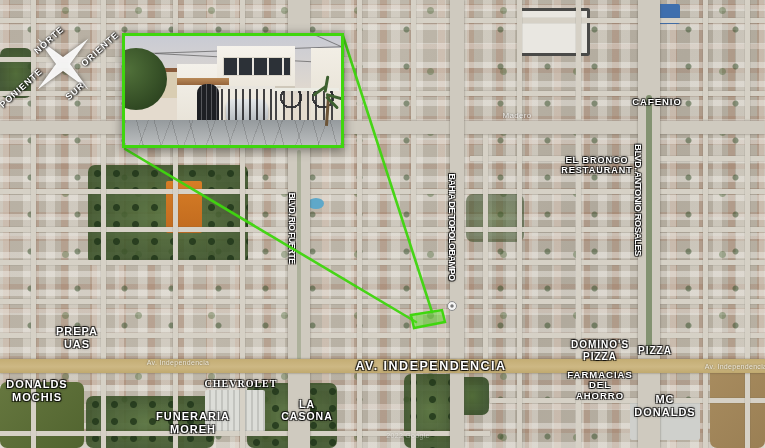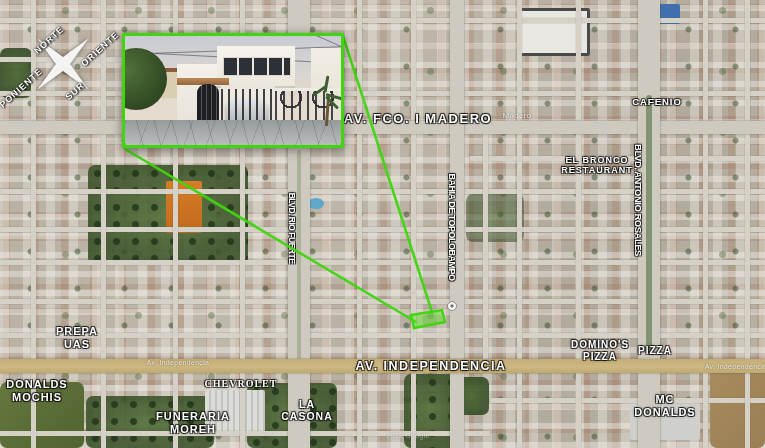--- a/index.html
+++ b/index.html
@@ -156,21 +156,20 @@
     <span class="clbl" style="left:100px;top:31px;">ORIENTE</span>
     <span class="clbl" style="left:21px;top:70px;">PONIENTE</span>
     <span class="clbl" style="left:75px;top:73px;">SUR</span>
   </div>
 
   <div class="lbl faint" style="left:517px;top:116px;font-size:8px;">Madero</div>
   <div class="lbl faint" style="left:178px;top:363px;font-size:7px;">Av. Independencia</div>
   <div class="lbl faint" style="left:736px;top:367px;font-size:7px;">Av. Independencia</div>
   <div class="lbl faint" style="left:408px;top:436px;font-size:7px;opacity:.4;">2022 Google</div>
 
-  <div class="lbl" style="left:418px;top:119px;font-size:13px;letter-spacing:1.5px;">AV. FCO. I MADERO</div>
   <div class="lbl" style="left:431px;top:366px;font-size:12.5px;letter-spacing:1.5px;">AV. INDEPENDENCIA</div>
   <div class="lbl vlbl" style="left:452px;top:227px;font-size:9px;letter-spacing:-0.5px;">BAHIA DE TOPOLOBAMPO</div>
   <div class="lbl vlbl" style="left:291px;top:228px;font-size:8.5px;letter-spacing:-0.5px;">BLVD. RIO FUERTE</div>
   <div class="lbl vlbl" style="left:638px;top:200px;font-size:9.5px;letter-spacing:-0.5px;">BLVD. ANTONIO ROSALES</div>
 
   <div class="lbl" style="left:657px;top:102px;font-size:9.5px;">
       <span class="ln">CAFENIO</span>
     </div>
   <div class="lbl" style="left:597px;top:165px;font-size:9px;">
       <span class="ln">EL BRONCO</span>
@@ -194,20 +193,25 @@
   <div class="lbl" style="left:193px;top:423px;font-size:11px;">
       <span class="ln">FUNERARIA</span>
       <span class="ln">MOREH</span>
     </div>
   <div class="lbl" style="left:600px;top:350px;font-size:10px;">
       <span class="ln">DOMINO'S</span>
       <span class="ln">PIZZA</span>
     </div>
   <div class="lbl" style="left:655px;top:351px;font-size:10px;">
       <span class="ln">PIZZA</span>
+    </div>
+  <div class="lbl" style="left:600px;top:386px;font-size:9.5px;line-height:1.1;">
+      <span class="ln">FARMACIAS</span>
+      <span class="ln">DEL</span>
+      <span class="ln">AHORRO</span>
     </div>
   <div class="lbl" style="left:665px;top:406px;font-size:11px;">
       <span class="ln">MC</span>
       <span class="ln">DONALDS</span>
     </div>
 
   <svg class="overlay" width="765" height="448" viewBox="0 0 765 448">
     <line x1="125" y1="149" x2="416" y2="322" stroke="#3fd60e" stroke-width="2.6" stroke-linecap="round" opacity="0.95"></line>
     <line x1="343" y1="36" x2="432" y2="312" stroke="#3fd60e" stroke-width="2.6" stroke-linecap="round" opacity="0.95"></line>
     <polygon points="411,315 442,310 445,322 414,328" fill="#56e01e" fill-opacity="0.45" stroke="#3fd60e" stroke-width="2.4"></polygon>

